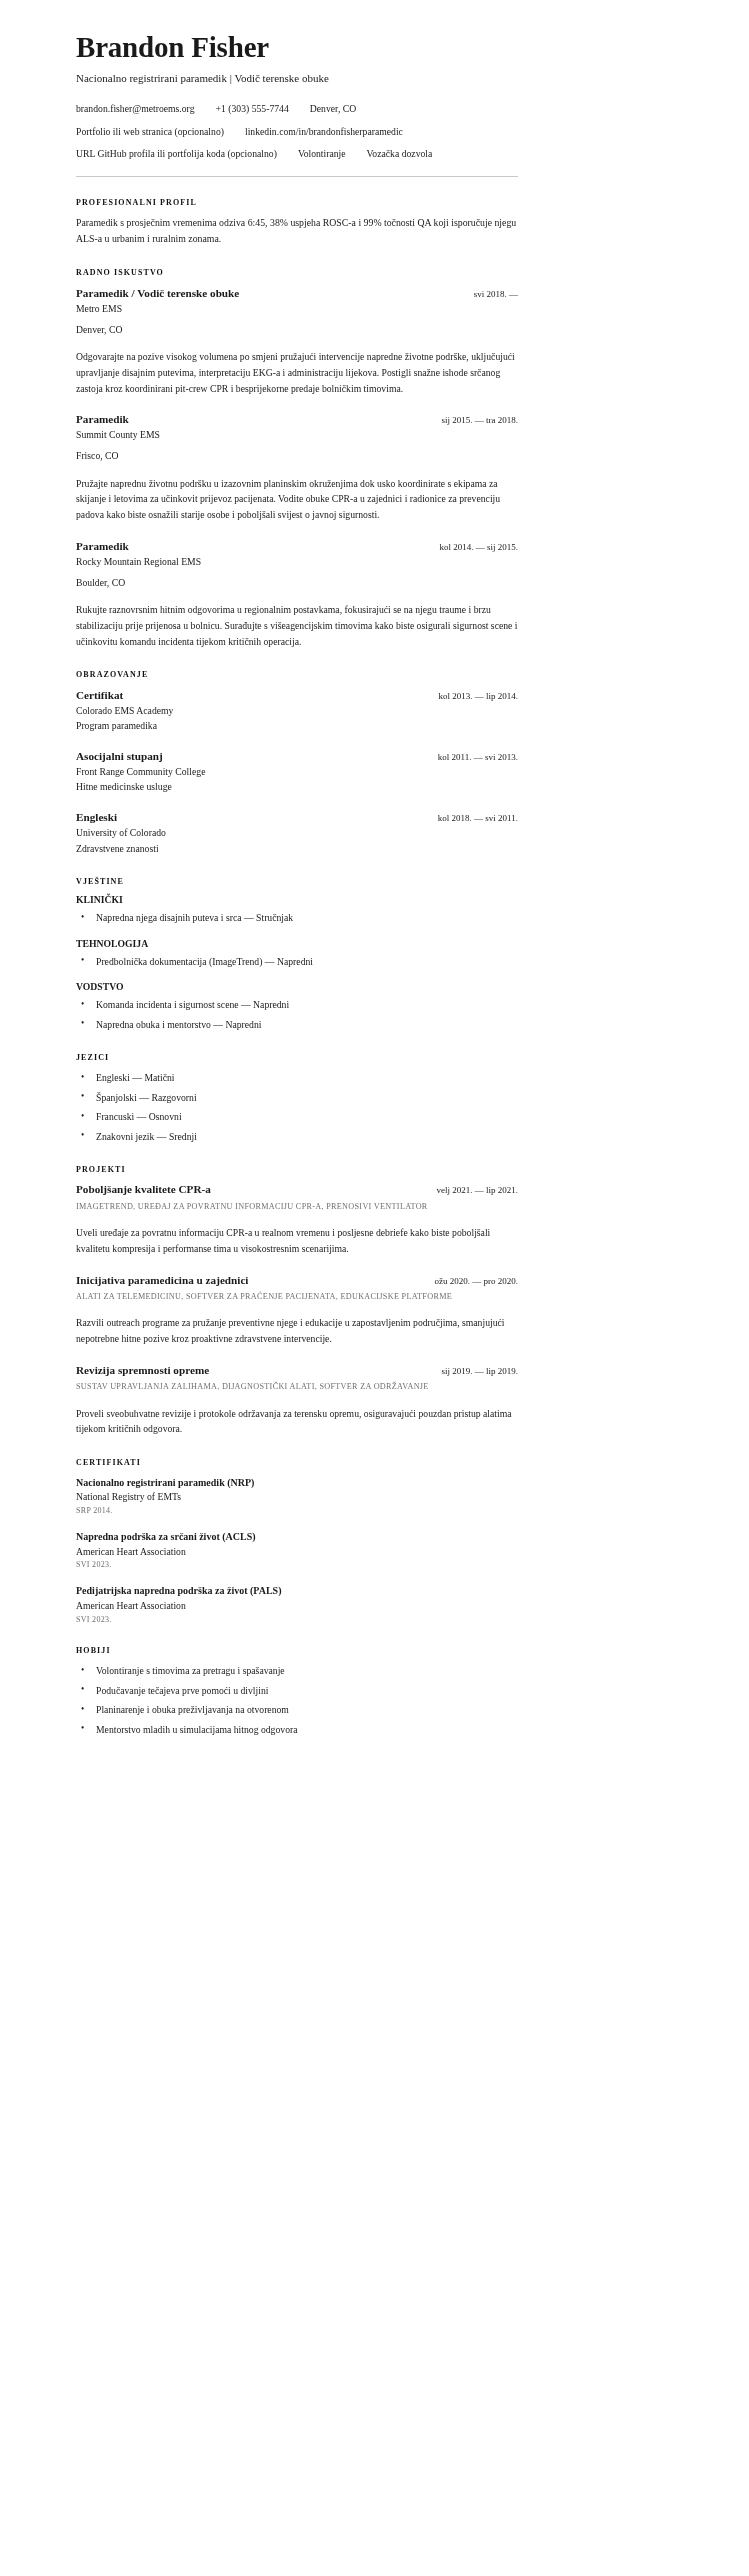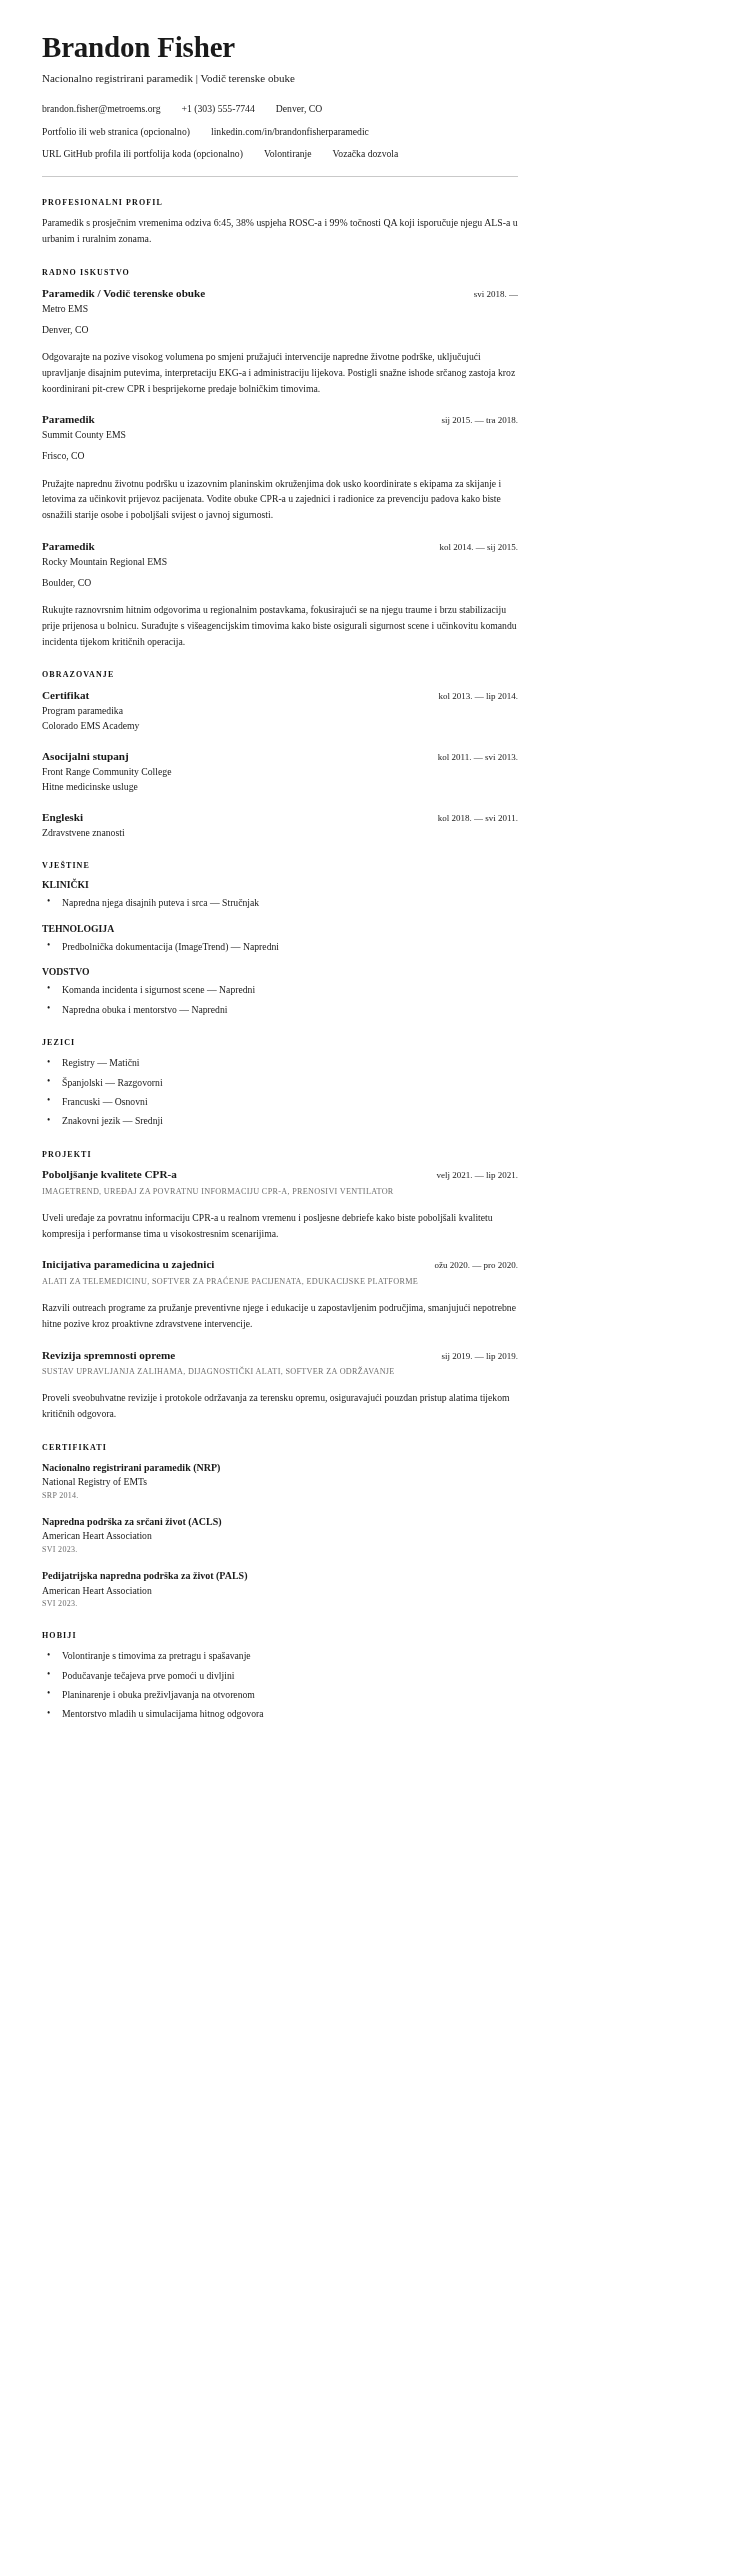--- a/index.html
+++ b/index.html
@@ -11,21 +11,21 @@
   body {
     width: 749px;
     min-height: 2576px;
     font-family: "Liberation Serif", "DejaVu Serif", serif;
     color: #1a1a1a;
     -webkit-font-smoothing: antialiased;
   }
   .page {
     width: 594px;
     box-sizing: border-box;
-    padding: 32px 76px 37px 42px;
+    padding: 32px 76px 37px 76px;
   }
   
   .name {
     font-size: 29px;
     font-weight: 700;
     letter-spacing: -0.2px;
     line-height: 1.06;
     margin: 0 0 8.7px 0;
   }
   .headline {
@@ -237,38 +237,39 @@
   </section>
 
   <section class="section">
     <h2 class="section-title">Obrazovanje</h2>
 
     <div class="entry">
       <div class="entry-head">
         <h3 class="entry-title">Certifikat</h3>
         <span class="entry-date">kol 2013. — lip 2014.</span>
       </div>
+      <p class="entry-sub">Colorado EMS Academy</p>
       <p class="entry-sub">Program paramedika</p>
-      <p class="entry-sub">Colorado EMS Academy</p>
     </div>
 
     <div class="entry">
       <div class="entry-head">
         <h3 class="entry-title">Asocijalni stupanj</h3>
         <span class="entry-date">kol 2011. — svi 2013.</span>
       </div>
       <p class="entry-sub">Front Range Community College</p>
       <p class="entry-sub">Hitne medicinske usluge</p>
     </div>
 
     <div class="entry">
       <div class="entry-head">
         <h3 class="entry-title">Engleski</h3>
         <span class="entry-date">kol 2018. — svi 2011.</span>
       </div>
+      <p class="entry-sub">University of Colorado</p>
       <p class="entry-sub">Zdravstvene znanosti</p>
     </div>
   </section>
 
   <section class="section">
     <h2 class="section-title">Vještine</h2>
 
     <div class="skill-group">
       <h3 class="skill-group-title">Klinički</h3>
       <ul class="bullets">
@@ -288,21 +289,21 @@
       <ul class="bullets">
         <li>Komanda incidenta i sigurnost scene — Napredni</li>
         <li>Napredna obuka i mentorstvo — Napredni</li>
       </ul>
     </div>
   </section>
 
   <section class="section">
     <h2 class="section-title">Jezici</h2>
     <ul class="bullets">
-      <li>Registry — Matični</li>
+      <li>Engleski — Matični</li>
       <li>Španjolski — Razgovorni</li>
       <li>Francuski — Osnovni</li>
       <li>Znakovni jezik — Srednji</li>
     </ul>
   </section>
 
   <section class="section">
     <h2 class="section-title">Projekti</h2>
 
     <div class="entry">

